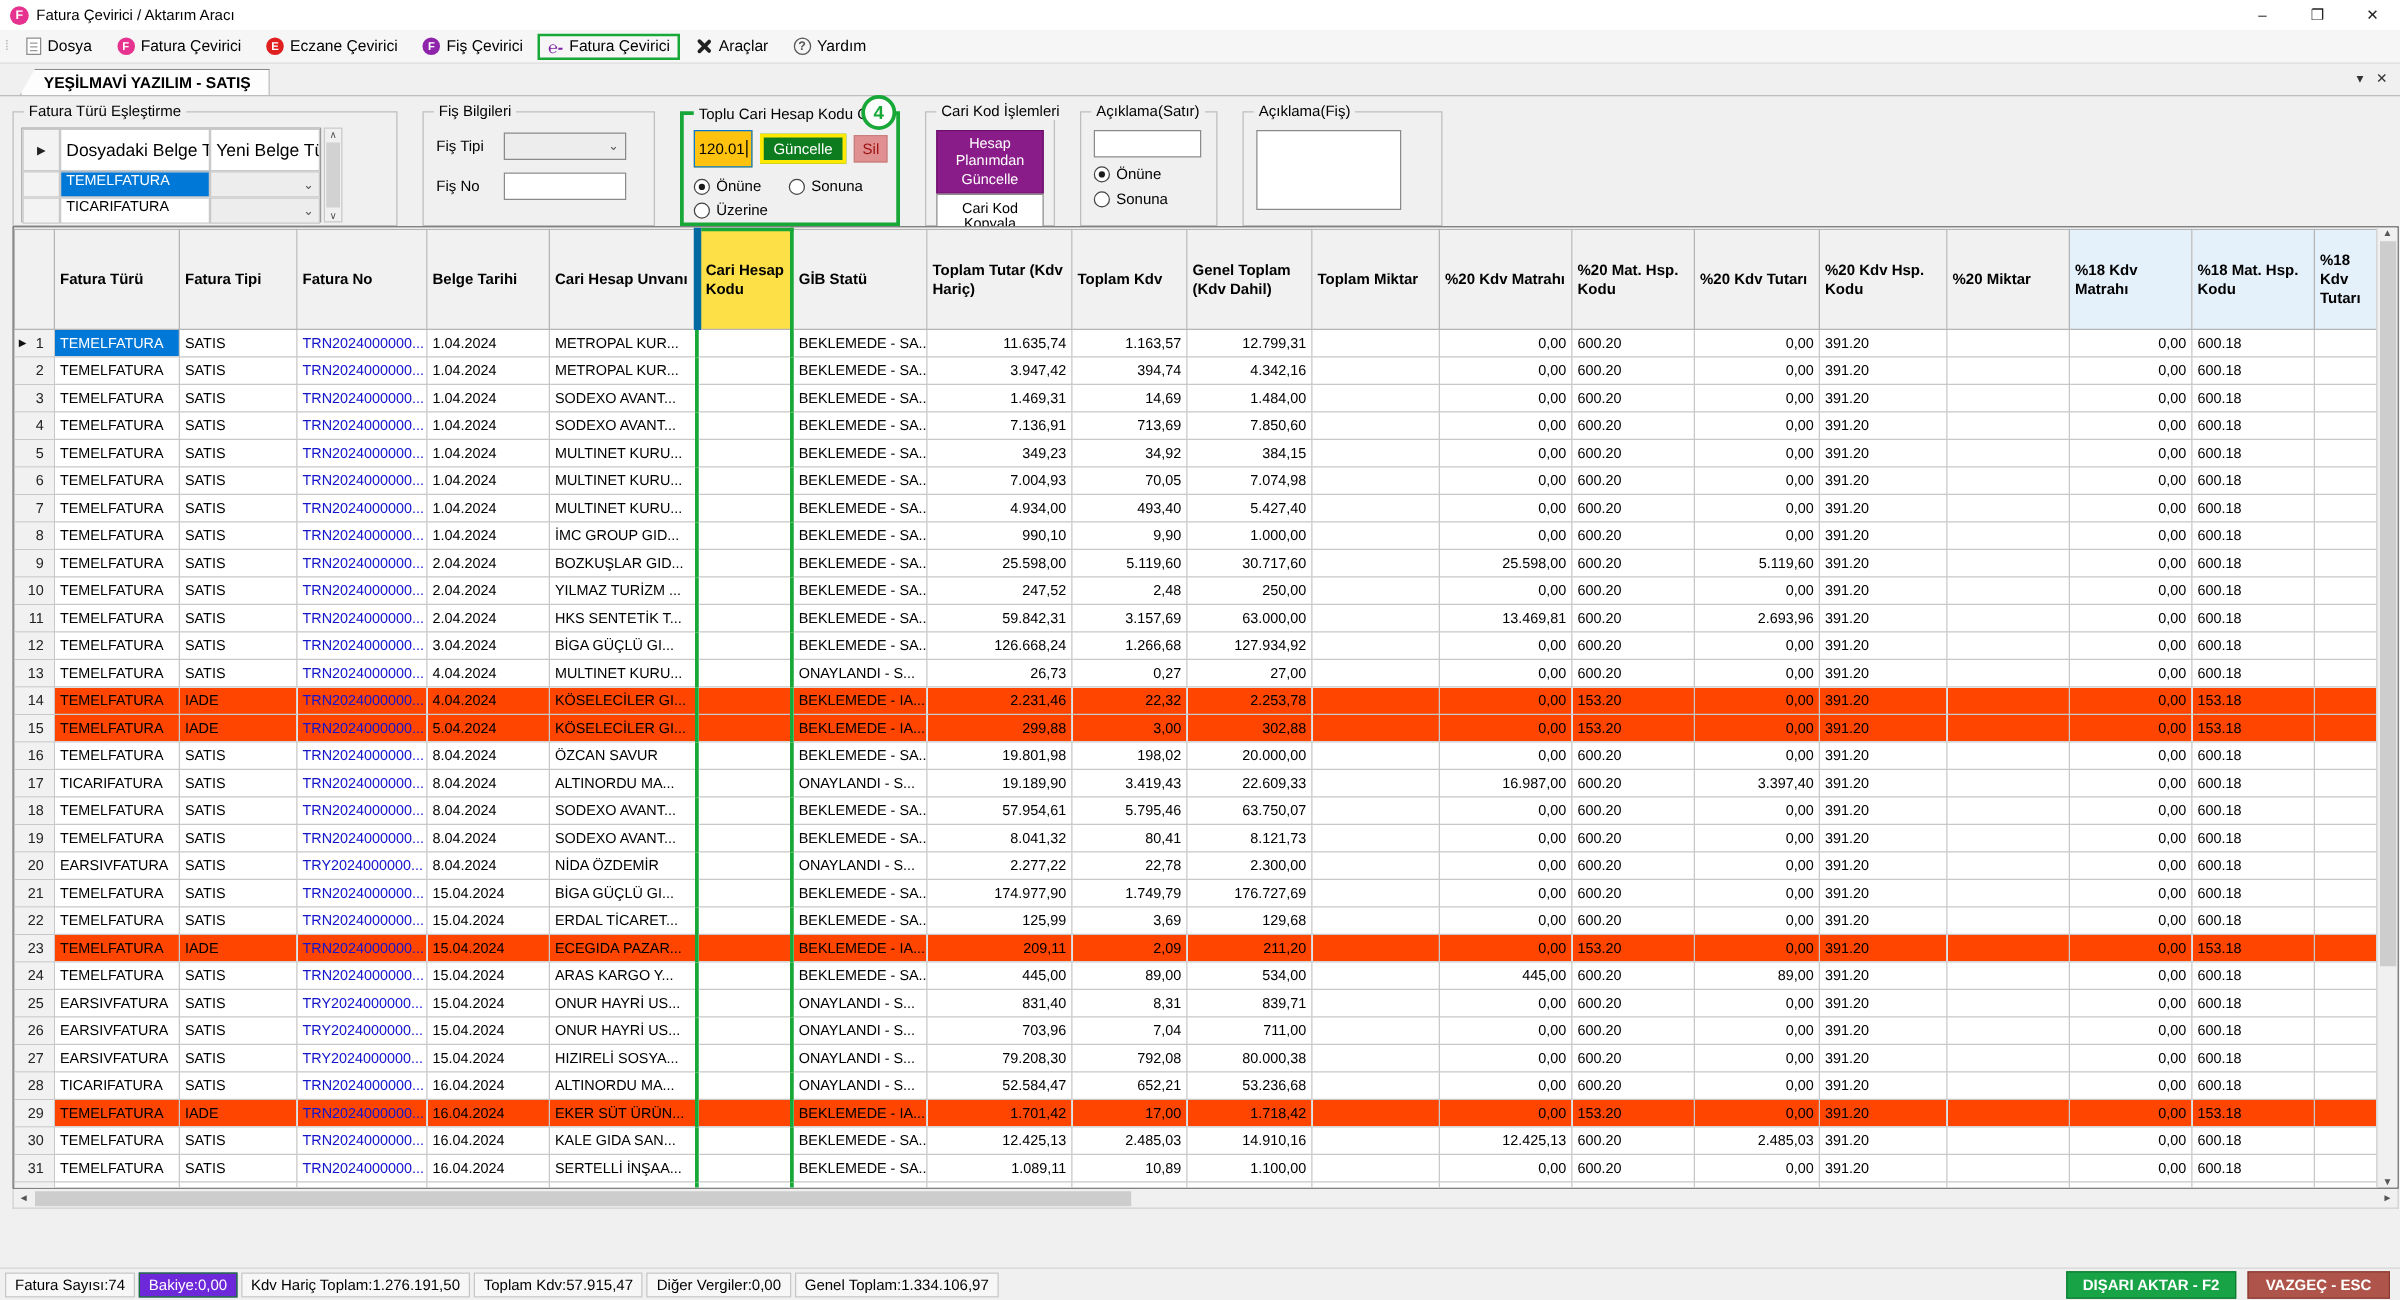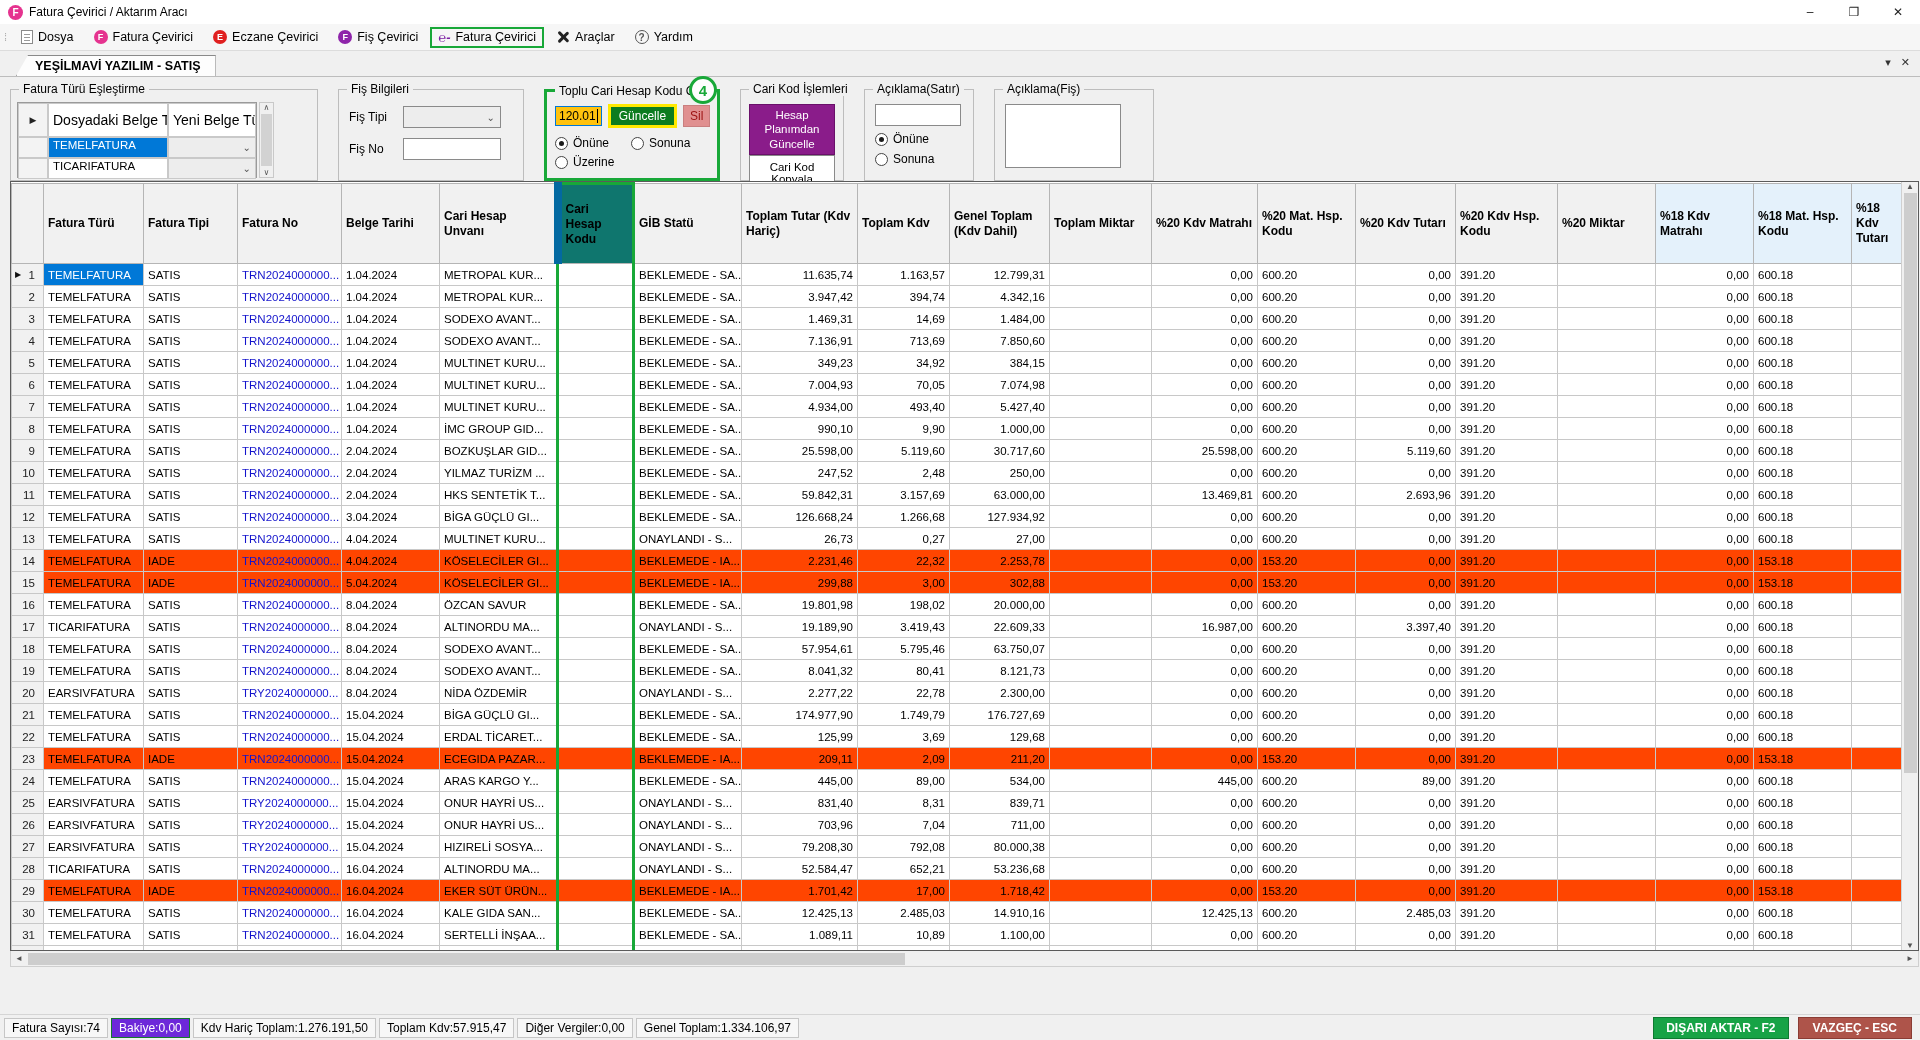--- a/index.html
+++ b/index.html
@@ -64,21 +64,21 @@
   .frow .lbl{width:46px;}
   .combo{width:98px;height:22px;background:#ededed;border:1px solid #8a8a8a;display:flex;align-items:center;
     justify-content:flex-end;padding-right:5px;color:#555;font-size:10px;}
   .tbox{width:98px;height:22px;background:#fff;border:1px solid #8a8a8a;font-size:12px;padding:0 4px;}
 
   
   .p-toplu{width:176px;border:3px solid #18a838;padding:12px 8px 2px 8px;}
   .badge4{position:absolute;top:-16px;right:0px;width:28px;height:28px;border-radius:50%;border:3px solid #18a838;
     background:#fdfdfd;color:#18a838;font-weight:bold;font-size:15px;display:flex;align-items:center;justify-content:center;}
   .toplurow1{display:flex;align-items:center;gap:6px;}
-  .amberinput{width:56px;height:20px;background:#ffc20e;border:1px solid #0078d7;font-size:12px;padding:0 3px;
+  .amberinput{width:56px;height:30px;background:#ffc20e;border:1px solid #0078d7;font-size:12px;padding:0 3px;
     display:flex;align-items:center;}
   .caret{display:inline-block;width:1px;height:14px;background:#000;margin-left:1px;}
   .btn-guncelle{height:24px;padding:0 8px;background:#0c7c1f;border:3px solid #ffe900;color:#fff;font-size:12px;
     display:flex;align-items:center;}
   .btn-sil{height:22px;padding:0 6px;background:#e09090;border:1px solid #c97f7f;color:#9c1010;font-size:12px;
     display:flex;align-items:center;}
   .toplradios{display:grid;grid-template-columns:76px 76px;row-gap:5px;margin-top:8px;}
   .radio{display:inline-flex;align-items:center;gap:5px;font-size:12px;white-space:nowrap;}
   .rb{width:13px;height:13px;border:1px solid #444;border-radius:50%;background:#fff;position:relative;flex:0 0 auto;}
   .radio.checked .rb::after{content:"";position:absolute;inset:3px;background:#1a1a1a;border-radius:50%;}
@@ -96,21 +96,21 @@
   .p-acfis{width:160px;padding:14px 10px 8px 10px;}
   .bigbox{width:116px;height:64px;background:#fff;border:1px solid #8a8a8a;}
 
   
   .gridwrap{position:relative;width:1909px;height:770px;margin-left:10px;border:1px solid #5a5a5a;
     background:#fff;overflow:hidden;flex:0 0 auto;}
   table{border-collapse:collapse;table-layout:fixed;width:1890px;background:#fff;}
   th,td{border:1px solid #c8c8c8;overflow:hidden;white-space:nowrap;padding:0 4px;height:22px;font-size:11.5px;}
   thead th{height:80px;background:#f1f1f1;font-weight:bold;font-size:12px;text-align:left;vertical-align:middle;
     border-color:#b5b5b5;line-height:1.25;white-space:normal;}
-  th.h-kodu{background:#0f766e;border-left:8px solid #0369a1;border-right:3px solid #18a838;border-top:3px solid #18a838;}
+  th.h-kodu{background:#fde047;border-left:6px solid #0369a1;border-right:3px solid #18a838;border-top:3px solid #18a838;}
   th.h-m18,th.h-hsp18,th.h-t18{background:#e4f1fb;}
   th.selcol{background:#f1f1f1;}
   td.c-kodu{border-left:3px solid #18a838;border-right:3px solid #18a838;}
   td.num{text-align:right;}
   td.link span{color:#1414cc;}
   td.selcell{background:#0078d7;color:#fff;}
   td.rownum{background:#f1f1f1;text-align:right;color:#222;position:relative;padding-right:8px;}
   td.rownum .rarrow{position:absolute;left:3px;top:6px;font-size:8px;color:#111;}
   tr.iade td{background:#ff4500;}
   tr.iade td.rownum{background:#f1f1f1;}

